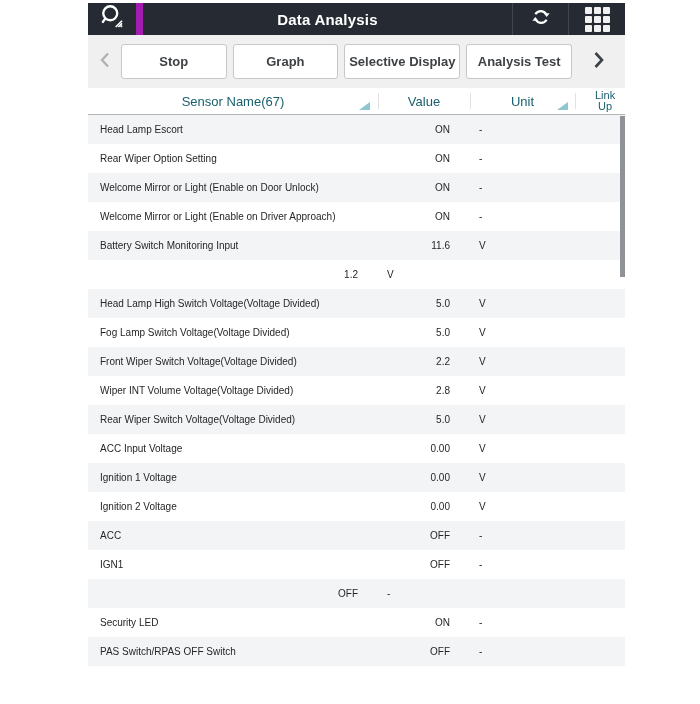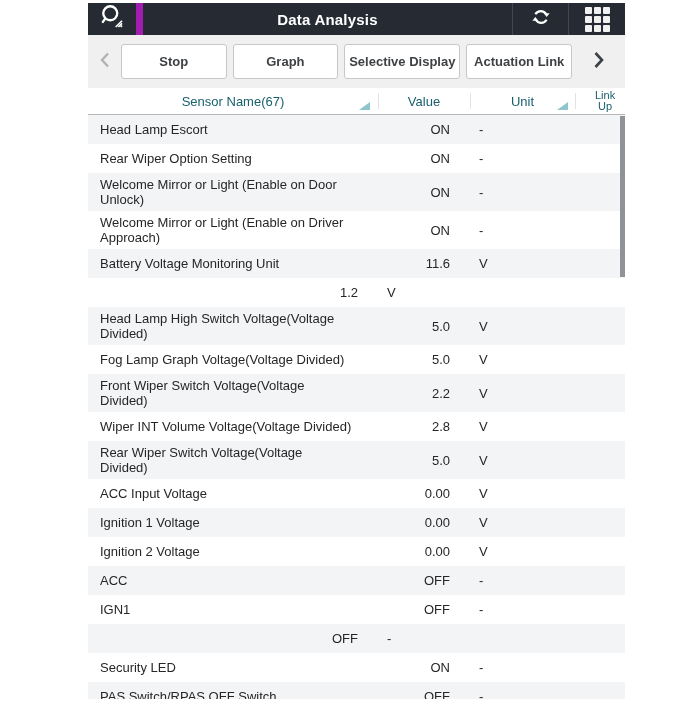--- a/index.html
+++ b/index.html
@@ -40,21 +40,21 @@
   .th + .th::before{content:"";position:absolute;left:0;top:5px;bottom:5px;width:1px;background:#e2e2e2;}
   .sort-tri{position:absolute;bottom:4px;width:0;height:0;
             border-left:11px solid transparent;border-bottom:8px solid #8fc5cc;}
   .th-sensor .sort-tri{right:8px;}
   .th-unit .sort-tri{right:7px;}
   .th-linkup{font-size:11px;line-height:11px;text-align:center;padding:0 20px;}
 
   
   .tbody{position:relative;height:584px;overflow:hidden;}
   .row{display:grid;grid-template-columns:290px 92px 105px 1fr;min-height:29px;align-items:center;
-       font-size:13px;color:#262626;}
+       font-size:10px;color:#262626;}
   .row:nth-child(even){background:#f2f4f6;}
   .cell-name{padding:4px 26px 4px 12px;line-height:15px;box-sizing:border-box;}
   .cell-value{text-align:right;padding-right:20px;}
   .cell-unit{padding-left:9px;}
   .scroll-thumb{position:absolute;right:0;top:1px;width:5px;height:161px;background:#8f9296;}
 </style>
 </head>
 <body>
 
 <div class="app">
@@ -101,21 +101,21 @@
     <div class="chev">
       <span>
         <svg width="14" height="20" viewBox="0 0 12 20">
           <polyline points="9,3.5 3,10 9,16.5" fill="none" stroke="#b2b2b2" stroke-width="2.4"></polyline>
         </svg>
       </span>
     </div>
     <button class="tool-btn">Stop</button>
     <button class="tool-btn">Graph</button>
     <button class="tool-btn">Selective Display</button>
-    <button class="tool-btn">Actuation Link</button>
+    <button class="tool-btn">Analysis Test</button>
     <div class="chev chev-right">
       <span>
         <svg width="15" height="20" viewBox="0 0 12 20">
           <polyline points="3,3 9.5,10 3,17" fill="none" stroke="#3b4046" stroke-width="2.6"></polyline>
         </svg>
       </span>
     </div>
   </div>
 
   <div class="thead">
@@ -160,41 +160,41 @@
     </div>
 
     <div class="row">
       <div class="cell-name">Welcome Mirror or Light (Enable on Driver Approach)</div>
       <div class="cell-value">ON</div>
       <div class="cell-unit">-</div>
       <div class="cell-linkup"></div>
     </div>
 
     <div class="row">
-      <div class="cell-name">Battery Voltage Monitoring Unit</div>
+      <div class="cell-name">Battery Switch Monitoring Input</div>
       <div class="cell-value">11.6</div>
       <div class="cell-unit">V</div>
       <div class="cell-linkup"></div>
     </div>
 
     <div class="row">
       <div class="cell-value">1.2</div>
       <div class="cell-unit">V</div>
       <div class="cell-linkup"></div>
     </div>
 
     <div class="row">
       <div class="cell-name">Head Lamp High Switch Voltage(Voltage Divided)</div>
       <div class="cell-value">5.0</div>
       <div class="cell-unit">V</div>
       <div class="cell-linkup"></div>
     </div>
 
     <div class="row">
-      <div class="cell-name">Fog Lamp Graph Voltage(Voltage Divided)</div>
+      <div class="cell-name">Fog Lamp Switch Voltage(Voltage Divided)</div>
       <div class="cell-value">5.0</div>
       <div class="cell-unit">V</div>
       <div class="cell-linkup"></div>
     </div>
 
     <div class="row">
       <div class="cell-name">Front Wiper Switch Voltage(Voltage Divided)</div>
       <div class="cell-value">2.2</div>
       <div class="cell-unit">V</div>
       <div class="cell-linkup"></div>

